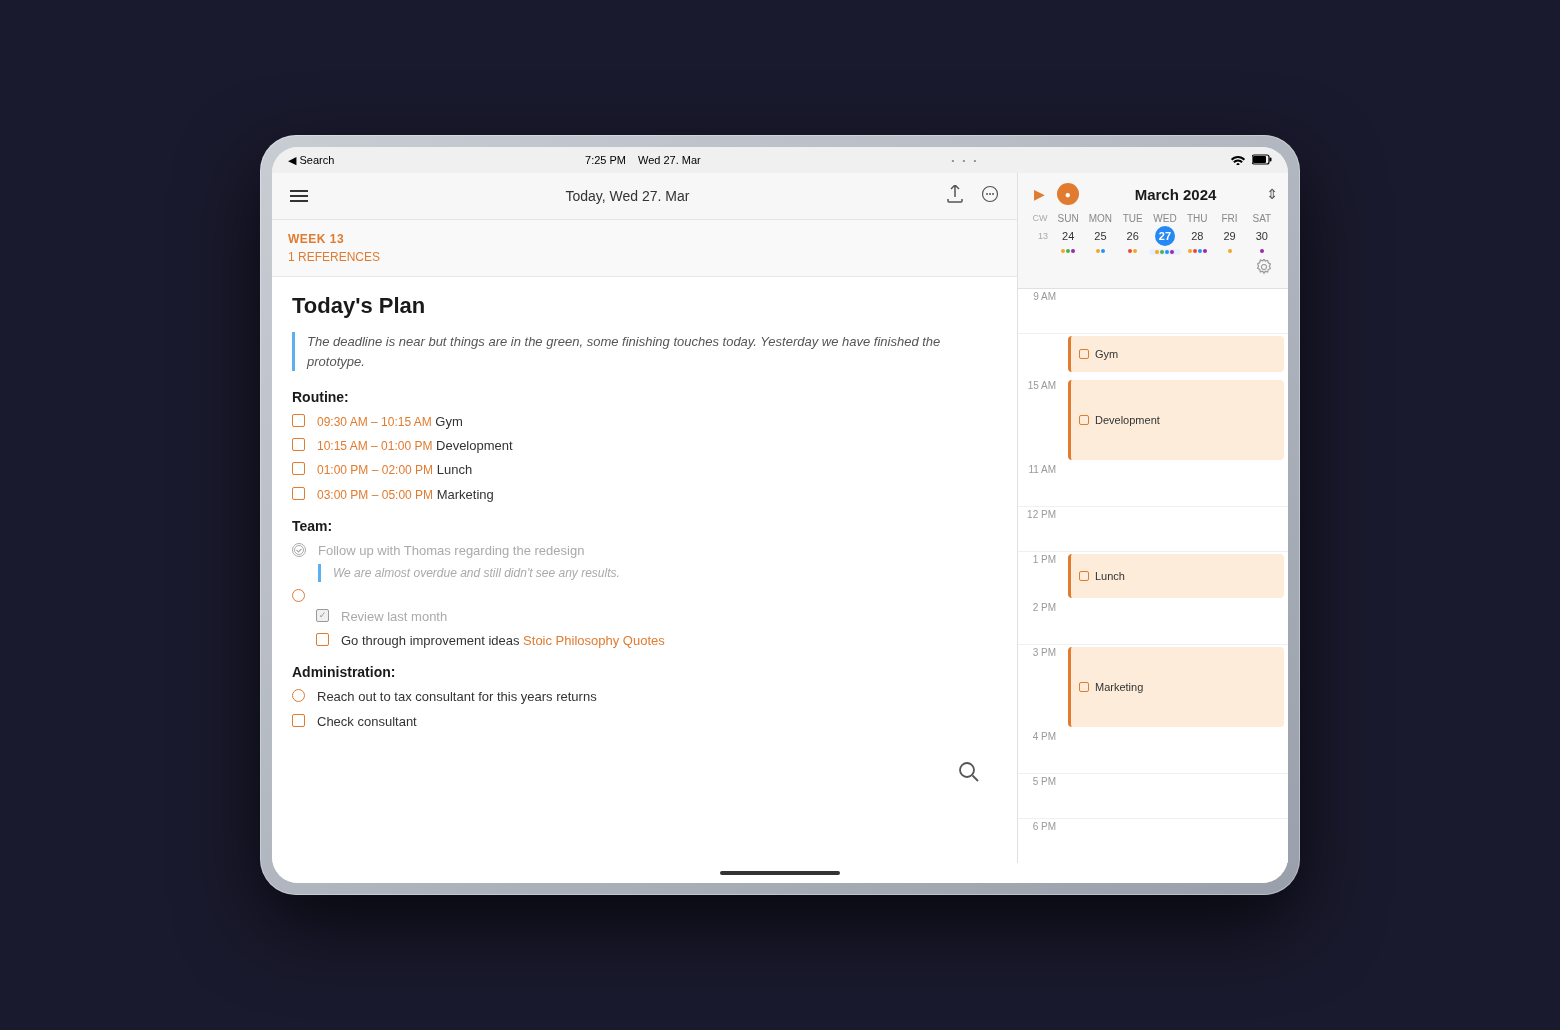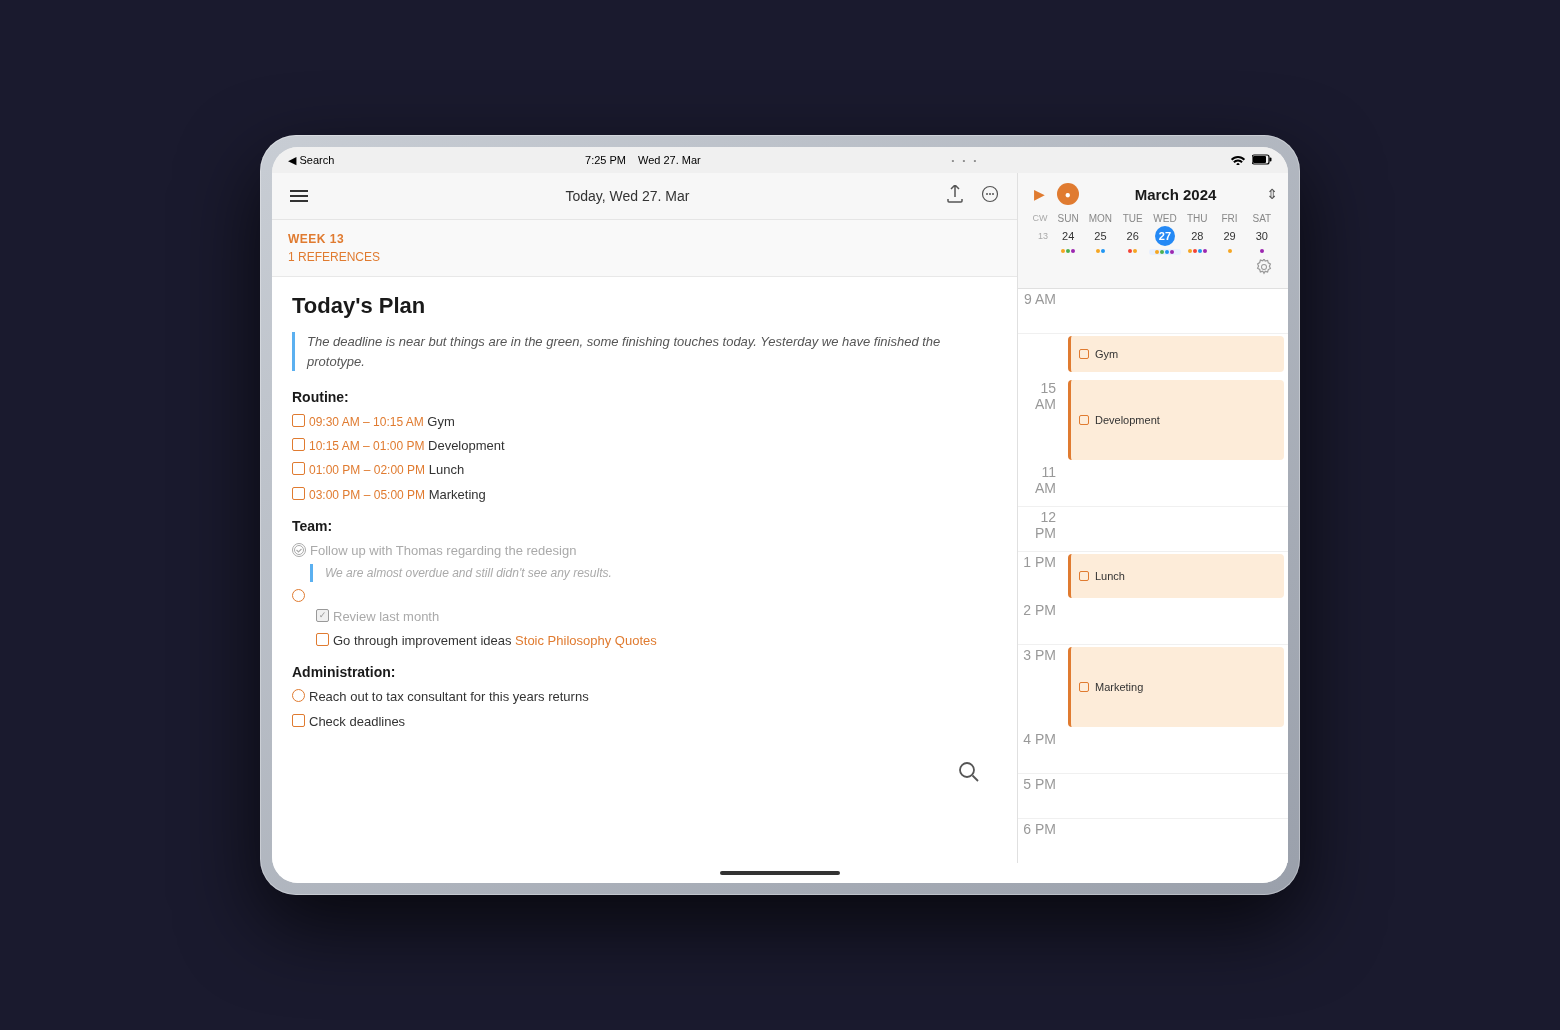--- a/index.html
+++ b/index.html
@@ -152,21 +152,21 @@
       font-size: 14px;
       font-weight: 700;
       color: #1a1a1a;
       margin-bottom: 8px;
       margin-top: 4px;
     }
 
     .task-item {
       display: flex;
       align-items: flex-start;
-      gap: 4px;
+      gap: 12px;
       margin-bottom: 6px;
       font-size: 13px;
       color: #333;
       line-height: 1.4;
     }
 
     .task-checkbox {
       width: 13px;
       height: 13px;
       border: 1.5px solid #e07b30;
@@ -381,21 +381,21 @@
 
     .time-row {
       display: flex;
       align-items: flex-start;
       min-height: 44px;
       border-bottom: 1px solid #f0f0f0;
       position: relative;
     }
     .time-label {
       width: 46px;
-      font-size: 14px;
+      font-size: 10px;
       color: #999;
       text-align: right;
       padding-right: 8px;
       padding-top: 2px;
       flex-shrink: 0;
     }
     .time-slot {
       flex: 1;
       position: relative;
       min-height: 44px;
@@ -559,21 +559,21 @@
 
           <div class="section-gap">
             <div class="subsection-title">Administration:</div>
 
             <div class="task-item">
               <div class="task-circle"></div>
               <span>Reach out to tax consultant for this years returns</span>
             </div>
             <div class="task-item">
               <div class="task-checkbox"></div>
-              <span>Check deadlines</span>
+              <span>Check consultant</span>
             </div>
           </div>
 
           <button class="search-fab" style="position:sticky;float:right;margin-top:20px;">
             <svg width="22" height="22" viewBox="0 0 22 22">
                 <circle cx="9" cy="9" r="7" stroke="#555" stroke-width="1.8" fill="none"></circle>
                 <line x1="14.5" y1="14.5" x2="20" y2="20" stroke="#555" stroke-width="1.8"></line>
               </svg>
           </button>
         </div>

